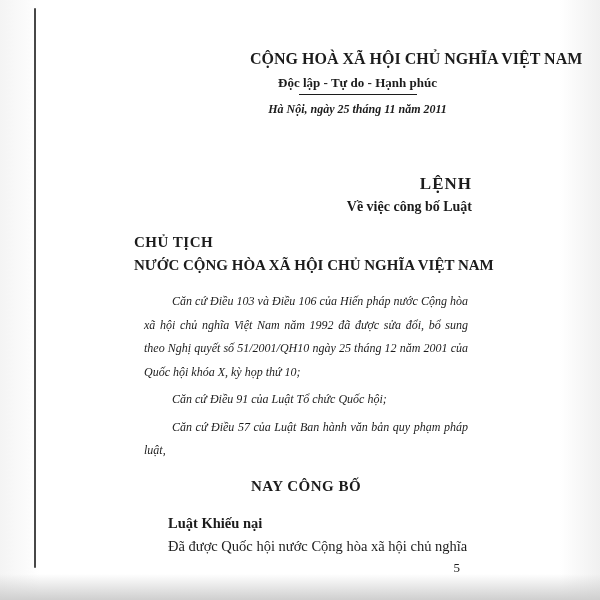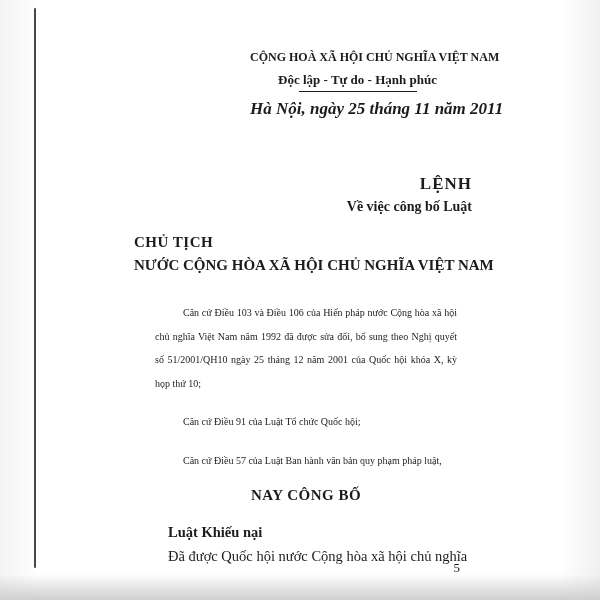--- a/index.html
+++ b/index.html
@@ -59,39 +59,39 @@
   }
   .header-right {
     position: absolute;
     left: 250px;
     top: 50px;
     width: 215px;
     text-align: center;
   }
   .country {
     font-weight: bold;
-    font-size: 12px;
+    font-size: 16px;
     white-space: nowrap;
   }
   .motto {
     font-weight: bold;
     font-size: 13px;
     margin-top: 7px;
     white-space: nowrap;
   }
   .motto-underline {
     width: 118px;
     height: 1px;
     background: #1c1c1c;
     margin: 3px auto 0 auto;
   }
   .place-date {
     font-weight: bold;
     font-style: italic;
-    font-size: 17px;
+    font-size: 12px;
     margin-top: 7px;
     white-space: nowrap;
   }
   
   .title-block {
     position: absolute;
     left: 140px;
     top: 174px;
     width: 332px;
     text-align: right;
@@ -126,22 +126,23 @@
     white-space: nowrap;
   }
   
   .body-block {
     position: absolute;
     left: 140px;
     top: 286px;
     width: 332px;
   }
   .body-block p {
-    margin: 15px;
-    font-size: 10px;
+    margin: 4px;
+    font-style: italic;
+    font-size: 12px;
     line-height: 23.5px;
     text-align: justify;
     text-indent: 28px;
   }
   .announcement {
     margin-top: 15px;
     text-align: center;
     font-weight: bold;
     font-size: 15px;
     letter-spacing: 0.5px;

